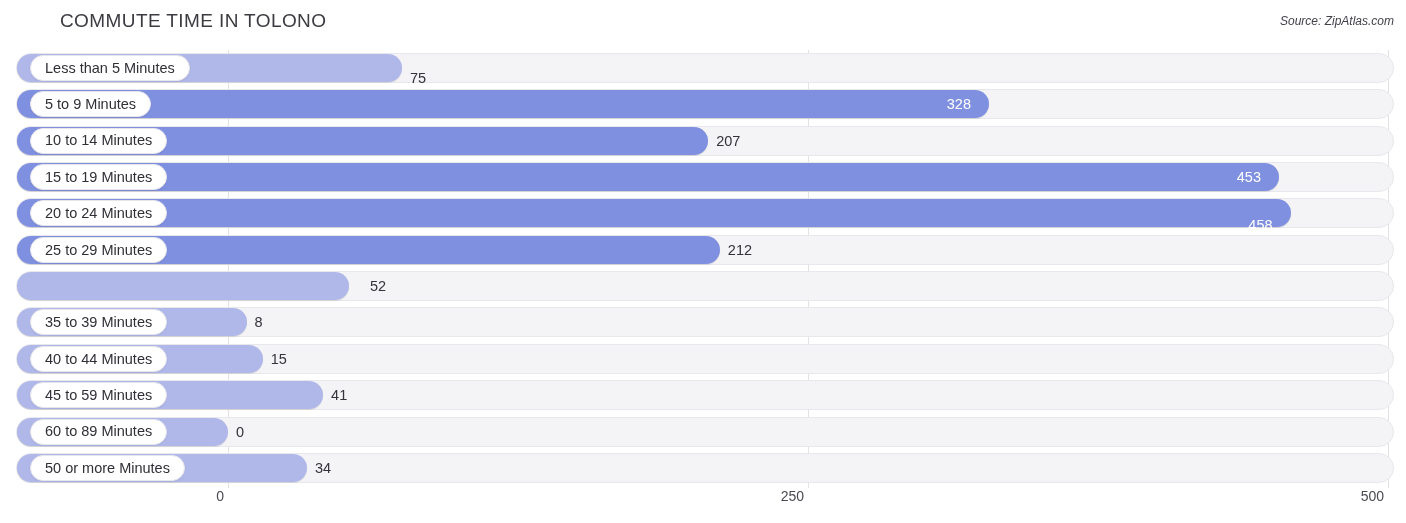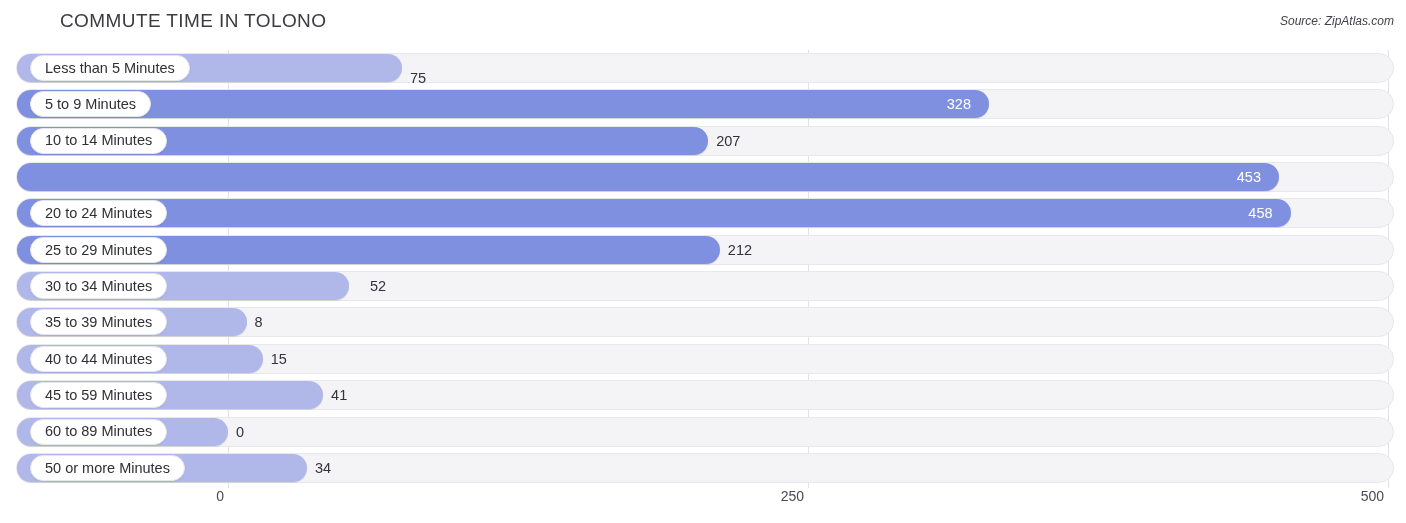--- a/index.html
+++ b/index.html
@@ -118,44 +118,44 @@
           <div class="track"></div>
           <div class="bar" style="width: 691.24px; background: rgb(128, 144, 224);"></div>
           <div class="pill">
             <span>10 to 14 Minutes</span>
           </div>
           <div class="val-out" style="left: 716.24px;">207</div>
         </div>
         <div class="row" style="top: 112.05px;">
           <div class="track"></div>
           <div class="bar" style="width: 1261.96px; background: rgb(128, 144, 224);"></div>
+          <div class="pill">
+            <span>15 to 19 Minutes</span>
+          </div>
           <div class="val-in" style="left: 1220.96px; width: 40px; justify-content: flex-end;">453</div>
         </div>
         <div class="row" style="top: 148.4px;">
           <div class="track"></div>
           <div class="bar" style="width: 1273.56px; background: rgb(128, 144, 224);"></div>
           <div class="pill">
             <span>20 to 24 Minutes</span>
           </div>
-          <div class="val-in" style="left: 1232.56px; width: 40px; justify-content: flex-end;">458</div>
+          <div class="val-in" style="left: 1232.56px; width: 40px; justify-content: flex-end; margin-top: 12px;">458</div>
         </div>
         <div class="row" style="top: 184.75px;">
           <div class="track"></div>
           <div class="bar" style="width: 702.84px; background: rgb(128, 144, 224);"></div>
           <div class="pill">
             <span>25 to 29 Minutes</span>
           </div>
           <div class="val-out" style="left: 727.84px;">212</div>
         </div>
         <div class="row" style="top: 221.1px;">
           <div class="track"></div>
           <div class="bar" style="width: 331.64px; background: rgb(176, 184, 234);"></div>
-          <div class="pill">
-            <span>30 to 34 Minutes</span>
-          </div>
           <div class="val-out" style="left: 370px;">52</div>
         </div>
         <div class="row" style="top: 257.45px;">
           <div class="track"></div>
           <div class="bar" style="width: 229.56px; background: rgb(176, 184, 234);"></div>
           <div class="pill">
             <span>35 to 39 Minutes</span>
           </div>
           <div class="val-out" style="left: 254.56px;">8</div>
         </div>

